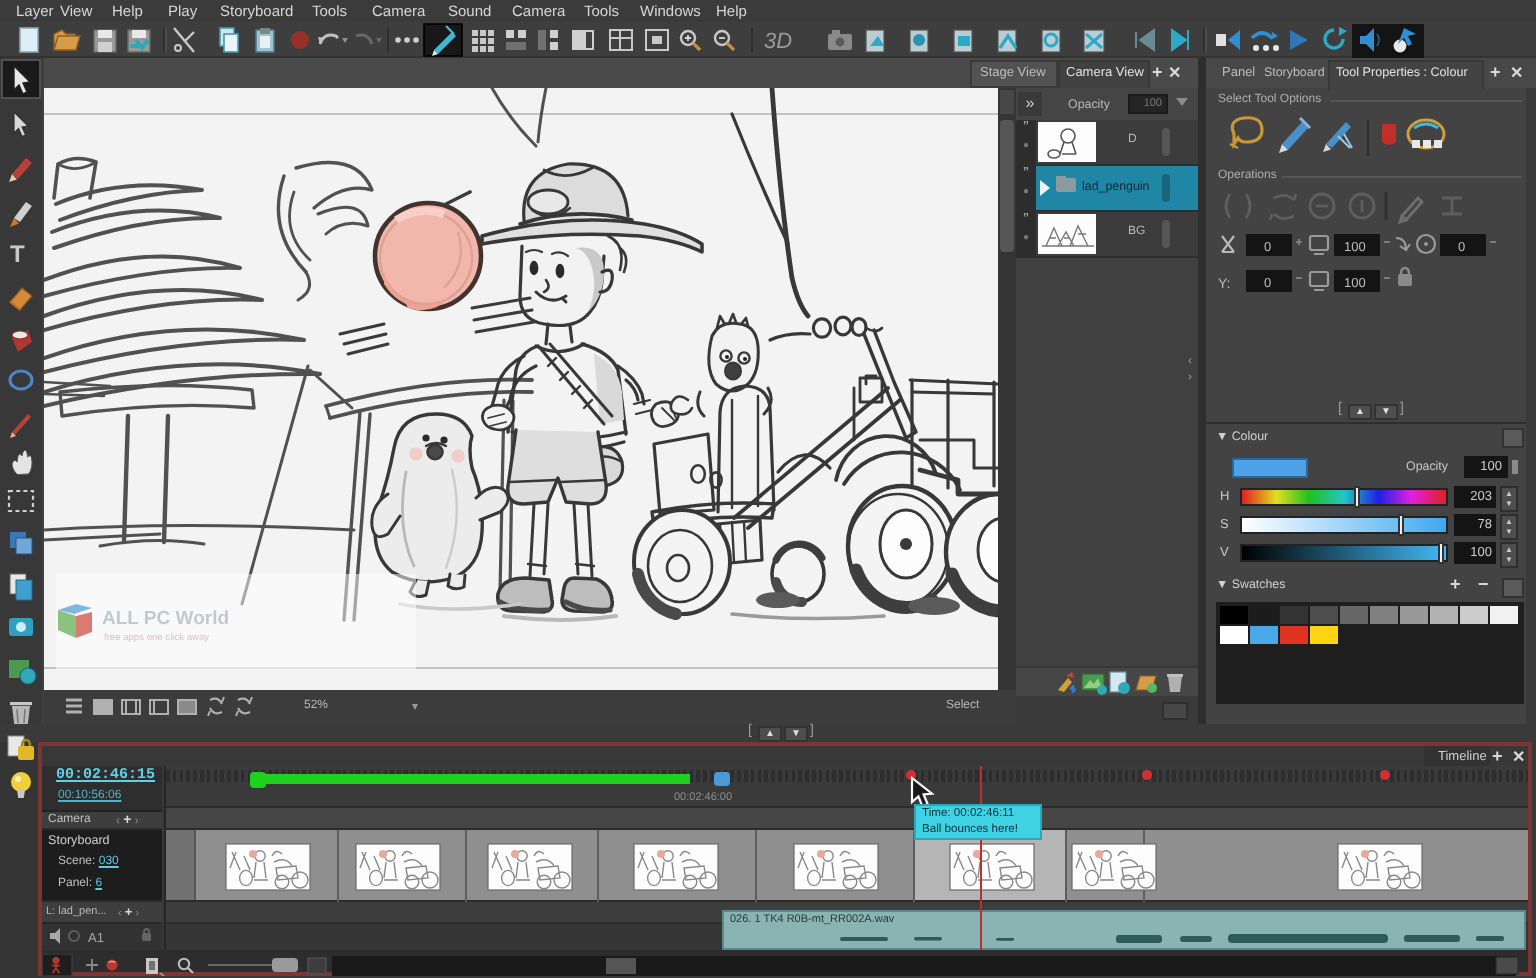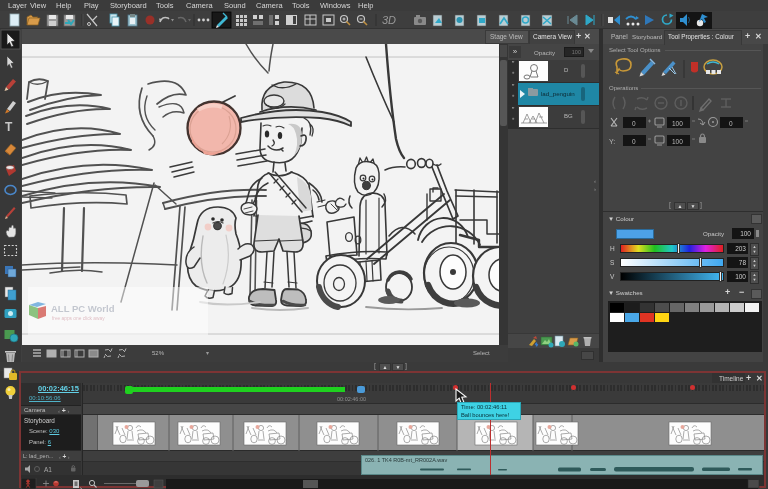--- a/index.html
+++ b/index.html
@@ -704,21 +704,21 @@
     </div>
 
     <div class="a" style="left:19px;top:0;width:747px;height:117px;border:2px solid #7d3434;box-sizing:border-box;"></div>
 
     <div class="a" style="left:712px;top:2px;width:33px;height:10px;background:#323232;"></div>
     <div class="a txt" style="left:719px;top:4px;font-size:6.5px;color:#cfcfcf;">Timeline</div>
     <div class="a txt" style="left:746px;top:2px;font-size:9px;font-weight:bold;color:#d8d8d8;">+</div>
     <div class="a txt" style="left:756px;top:3px;font-size:8px;font-weight:bold;color:#d8d8d8;">✕</div>
 
     <div class="a" style="left:21px;top:12px;width:60px;height:23px;background:#2e2e2e;border-bottom:1px solid #222;box-sizing:border-box;">
-      <div class="a" style="left:17px;top:1px;font-size:7.5px;font-weight:bold;color:#63d0e6;text-decoration:underline;">00:02:46:15</div>
+      <div class="a" style="left:7px;top:1px;font-size:7.5px;font-weight:bold;color:#63d0e6;text-decoration:underline;font-family:Liberation Mono, monospace;">00:02:46:15</div>
       <div class="a" style="left:8px;top:12px;font-size:6px;color:#4fb3c9;text-decoration:underline;">00:10:56:06</div>
     </div>
     <div class="a" style="left:21px;top:35px;width:60px;height:9px;background:#3e3e3e;border-bottom:1px solid #2a2a2a;box-sizing:border-box;">
       <div class="a" style="left:3px;top:1px;font-size:6px;color:#c0c0c0;">Camera</div>
       <div class="a" style="left:37px;top:1px;font-size:6px;color:#8a8a8a;">‹ <b style="color:#d8d8d8;font-size:7px;">+</b> ›</div>
     </div>
     <div class="a" style="left:21px;top:44px;width:60px;height:36px;background:#1d1d1d;border-bottom:1px solid #2a2a2a;box-sizing:border-box;">
       <div class="a" style="left:3px;top:2px;font-size:6.3px;color:#cfcfcf;">Storyboard</div>
       <div class="a" style="left:8px;top:13px;font-size:6px;color:#c0c0c0;">Scene: <span style="color:#5ecbe0;text-decoration:underline;">030</span></div>
       <div class="a" style="left:8px;top:24px;font-size:6px;color:#c0c0c0;">Panel: <span style="color:#5ecbe0;text-decoration:underline;">6</span></div>

